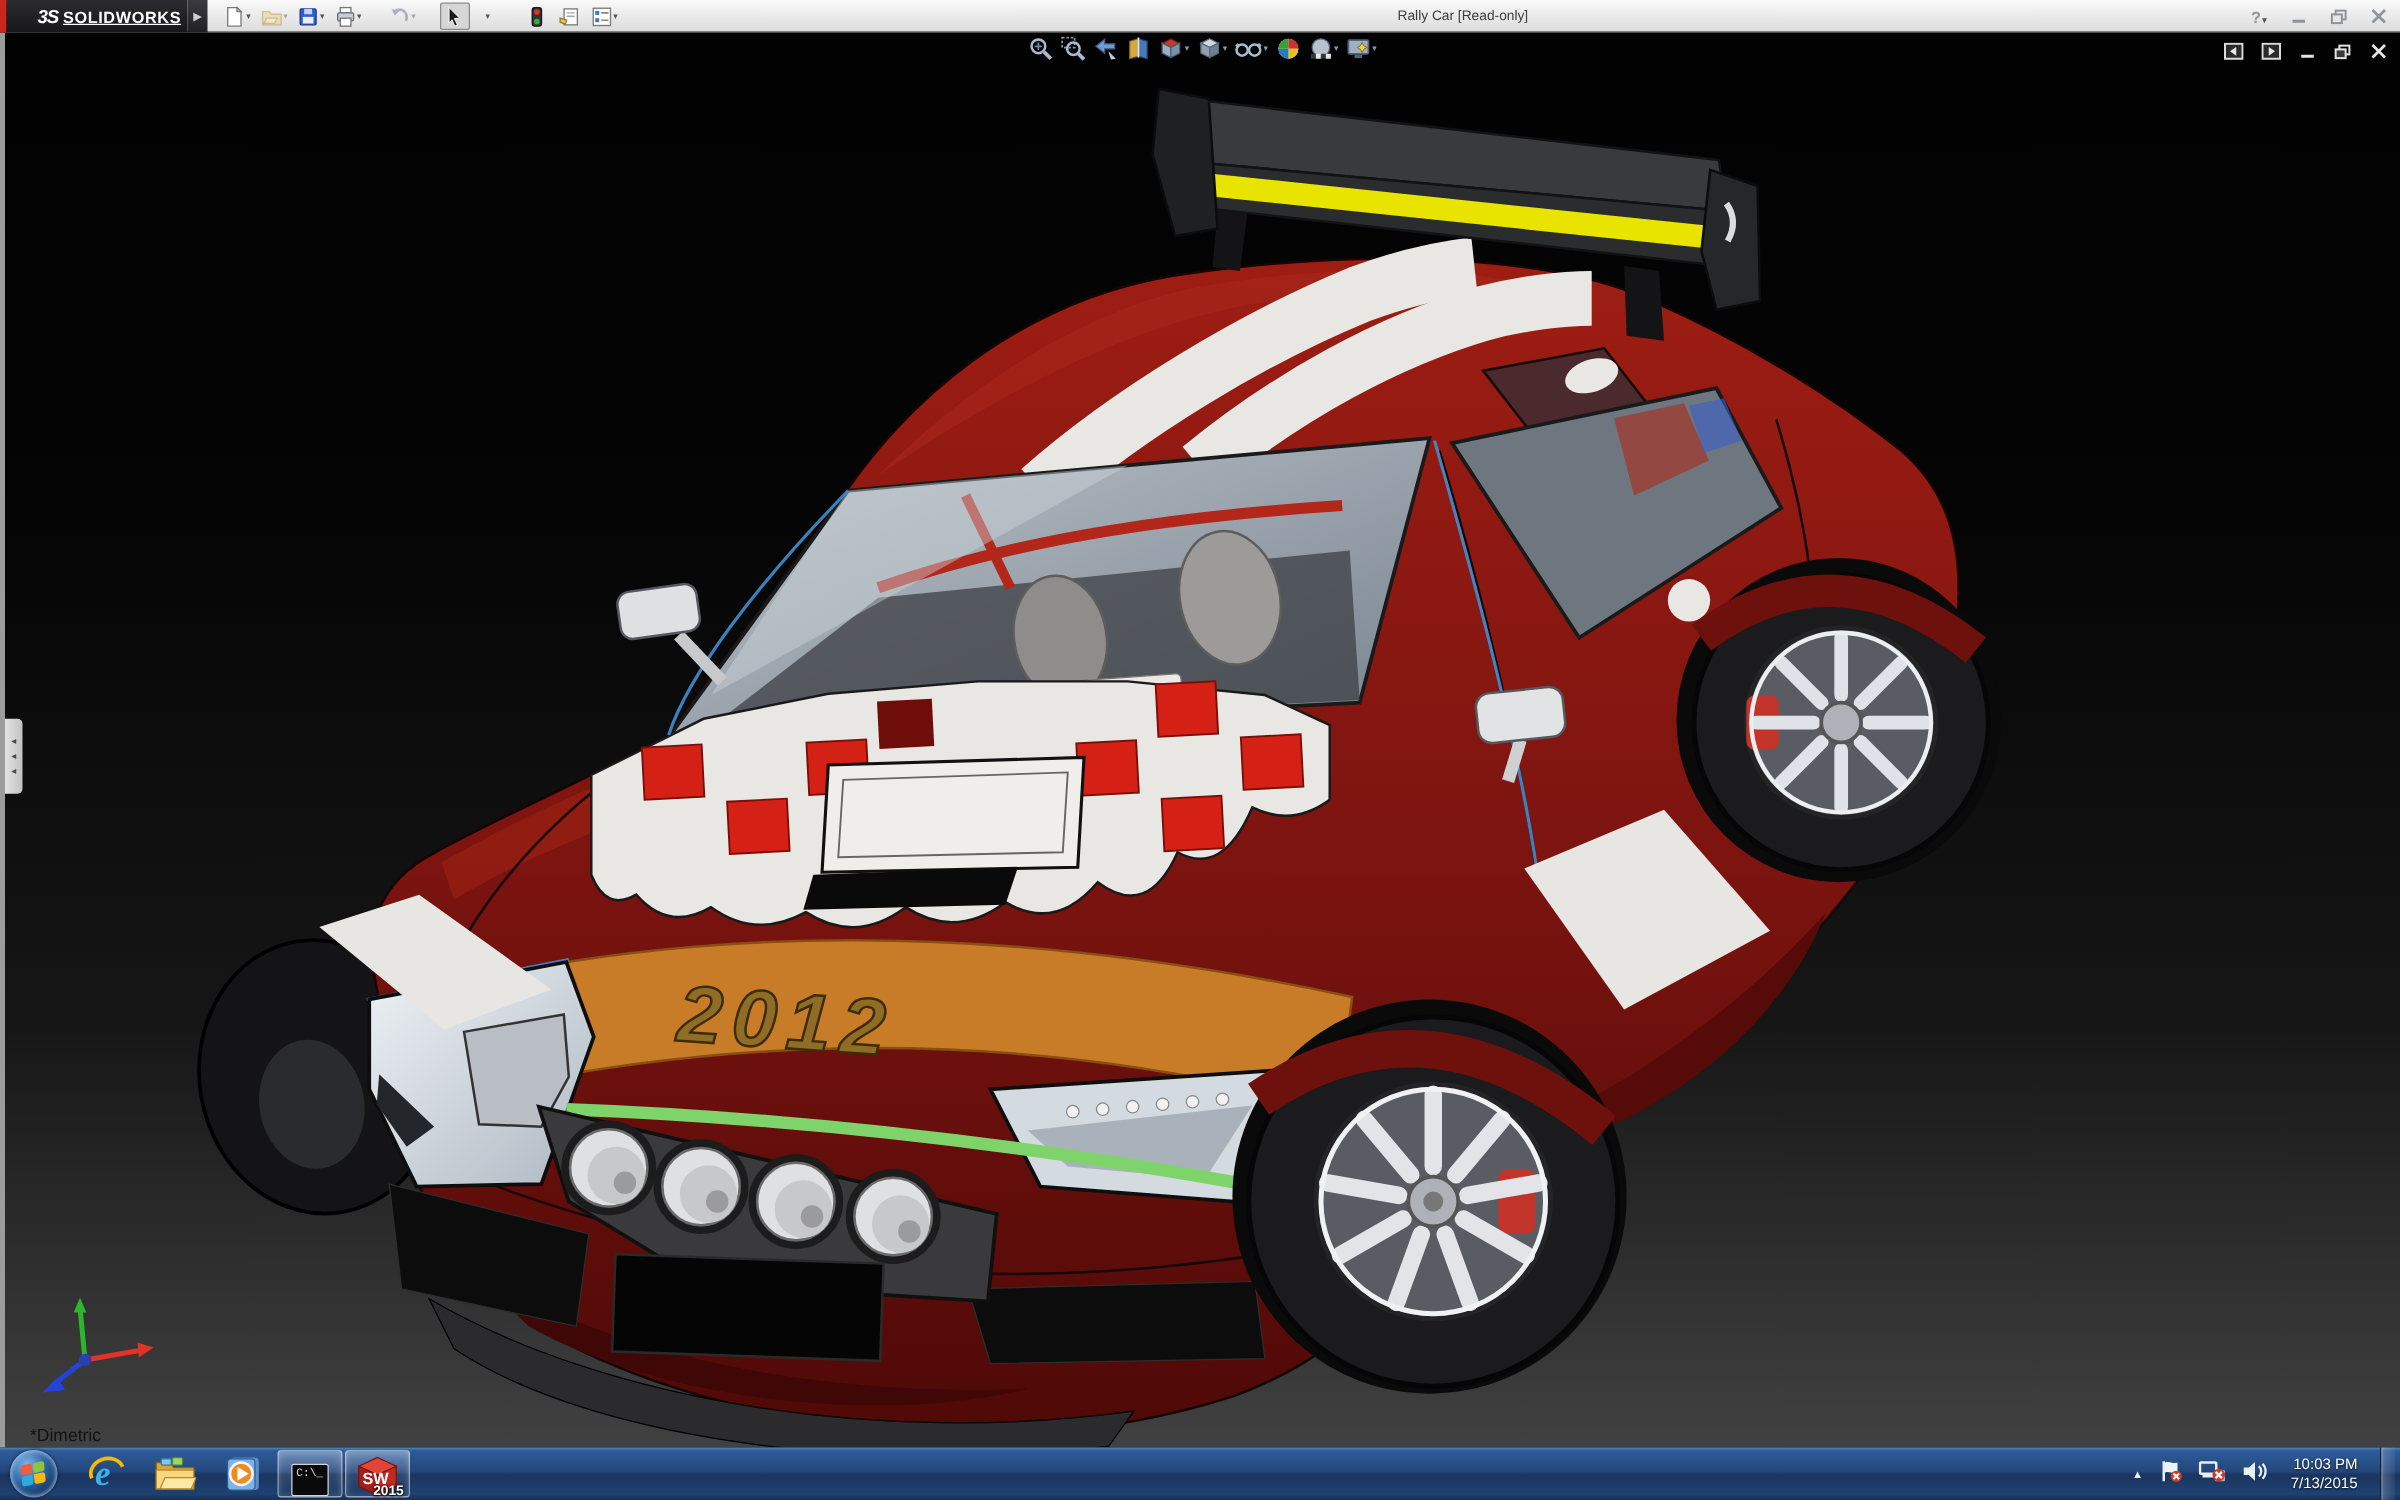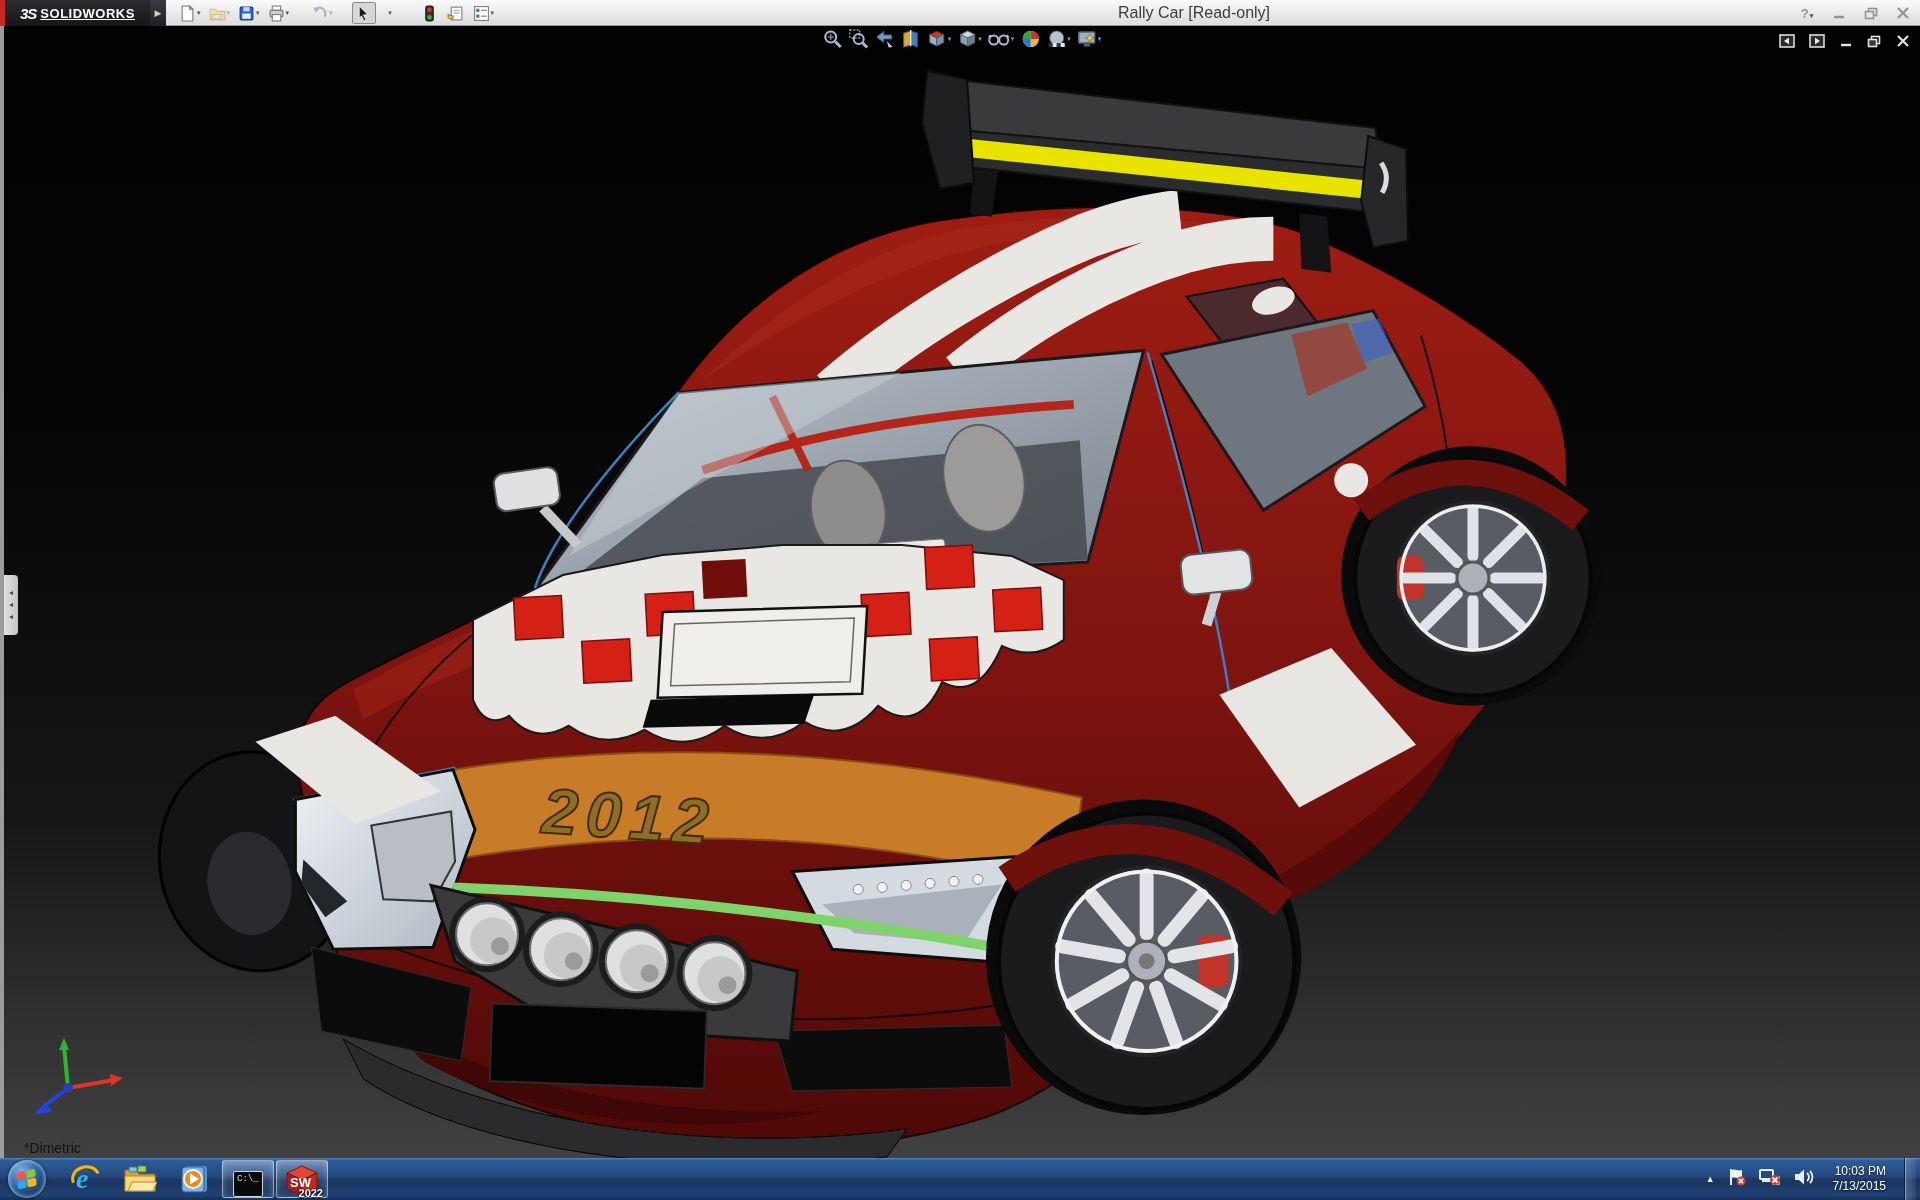--- a/index.html
+++ b/index.html
@@ -8,33 +8,33 @@
   #stage { position:relative; width:1920px; height:1200px; }
 
   
   .titlebar { position:absolute; top:0; left:0; width:1920px; height:26px;
     background:linear-gradient(180deg,#fafafa 0%,#ececec 45%,#dcdcdc 100%);
     border-bottom:1px solid #9a9a9a; z-index:30; }
   .logo-block { position:absolute; left:0; top:0; height:26px; width:150px;
     background:linear-gradient(180deg,#2b2b30,#17171b); display:flex; align-items:center;
     padding-left:8px; color:#fff; }
   .logo-red { position:absolute; left:0; top:0; width:5px; height:26px; background:#c8271e; }
-  .logo-glyph { font-size:15px; font-weight:bold; font-style:italic; margin:0 4px 0 12px; letter-spacing:-1px;}
+  .logo-glyph { font-size:15px; font-weight:bold; font-style:italic; margin:0 4px 0 22px; letter-spacing:-1px;}
   .logo-text { font-size:13px; font-weight:bold; letter-spacing:0.5px;text-decoration:underline; }
   .logo-arrow { position:absolute; left:150px; top:0; width:16px; height:26px;
     background:linear-gradient(180deg,#3a3a40,#202024); color:#cfcfcf; font-size:9px;
     display:flex; align-items:center; justify-content:center; }
   .tb-icons { position:absolute; left:176px; top:0; height:26px; display:flex; align-items:center; gap:2px; }
   .tbtn { height:22px; min-width:24px; display:flex; align-items:center; justify-content:center;
     padding:0 2px; border:1px solid transparent; border-radius:2px; }
   .tbtn.pressed { background:#d6d6d6; border-color:#8a8a8a; }
   .tbtn.disabled { opacity:.45; }
   .caret { font-size:7px; color:#555; margin-left:1px; }
   .tb-gap { width:12px; }
-  .win-title { position:absolute; left:1118px; top:0; line-height:26px; font-size:16px; color:#3c3c3c; }
+  .win-title { position:absolute; left:1118px; top:0; line-height:26px; font-size:11px; color:#3c3c3c; }
   .win-controls { position:absolute; right:6px; top:0; height:26px; display:flex; align-items:center; gap:10px;
     color:#8f949a; }
   .wc { font-size:13px; font-weight:bold; color:#8f949a; width:22px; text-align:center; }
   .wc svg { display:block; margin:0 auto; }
 
   
   .viewport { position:absolute; top:26px; left:0; width:1920px; height:1132px; overflow:hidden;
     background:linear-gradient(180deg,#020202 0%,#050505 35%,#161616 70%,#414141 100%);
     border-left:4px solid #9c9c9c; }
   .car-svg { position:absolute; inset:0; width:100%; height:100%; }
@@ -599,21 +599,21 @@
       </div>
     </div>
     <div class="task-app active">
       <div class="sw-wrap">
         <svg width="34" height="32" viewBox="0 0 34 32">
           <path d="M17,1 L32,8 L17,15 L2,8 Z" fill="#e24438" stroke="#7a120c"></path>
           <path d="M2,8 L17,15 V31 L2,24 Z" fill="#a31f17" stroke="#7a120c"></path>
           <path d="M32,8 L17,15 V31 L32,24 Z" fill="#c3291f" stroke="#7a120c"></path>
           <text x="5" y="22" font-size="13" font-weight="bold" fill="#ffffff" font-family="Liberation Sans, sans-serif">SW</text>
         </svg>
-        <span class="sw-year">2022</span>
+        <span class="sw-year">2015</span>
       </div>
     </div>
 
     <div class="tray">
       <span class="tray-up">▲</span>
       <span>
         <svg width="20" height="18" viewBox="0 0 20 18">
           <path d="M4,1 V17" stroke="#e8eef5" stroke-width="2"></path>
           <path d="M5,2 C9,0.5 11,3.5 15,2 V10 C11,11.5 9,8.5 5,10 Z" fill="#eef3f8"></path>
           <circle cx="14" cy="13" r="4.5" fill="#d43a2a"></circle>

